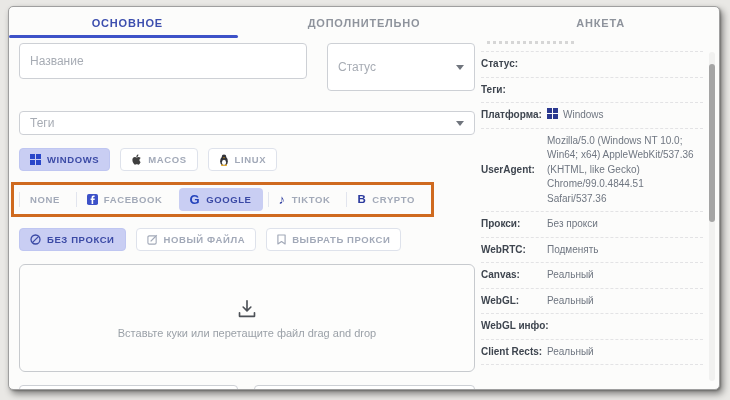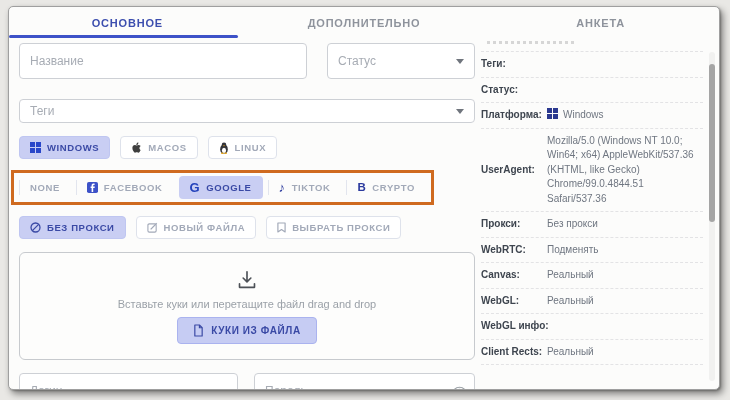--- a/index.html
+++ b/index.html
@@ -34,21 +34,21 @@
   .row1{display:flex;gap:20px;}
   input.txt{
     height:36px;border:1px solid #cdd0d5;border-radius:4px;background:#fff;
     padding:0 10px;font-size:12px;color:#333;box-sizing:border-box;outline:none;
     font-family:"Liberation Sans","DejaVu Sans",sans-serif;width:100%;
   }
   input.txt::placeholder{color:#a7acb4;}
   .namebox{flex:1;}
   .select{
     display:flex;align-items:center;border:1px solid #cdd0d5;border-radius:4px;
-    background:#fff;height:36px;padding:0 10px;font-size:12px;color:#a7acb4;
+    background:#fff;height:48px;padding:0 10px;font-size:12px;color:#a7acb4;
     box-sizing:border-box;cursor:pointer;
   }
   .status-sel{width:148px;flex:none;}
   .tags-sel{margin-top:20px;height:24px;}
   .chev{
     margin-left:auto;width:0;height:0;border-left:4px solid transparent;
     border-right:4px solid transparent;border-top:5px solid #70757d;
   }
   
   .chips{display:flex;align-items:center;gap:10px;margin-top:13px;position:relative;}
@@ -244,29 +244,20 @@
         </div>
 
       <div class="dropzone" data-name="cookies-dropzone">
         <span class="icn" data-name="download-icon">
           <svg viewBox="0 0 20 20" width="22" height="22">
             <path d="M10 2.5v9M6.5 8.2 10 11.7 13.5 8.2" stroke="#4d5157" stroke-width="1.5" fill="none" stroke-linecap="round" stroke-linejoin="round"></path>
             <path d="M3.2 13.5v3.2h13.6v-3.2" stroke="#4d5157" stroke-width="1.5" fill="none" stroke-linecap="round" stroke-linejoin="round"></path>
           </svg>
         </span>
         <div class="drop-hint" data-name="cookies-hint">Вставьте куки или перетащите файл drag and drop</div>
-        <button class="cookie-btn" data-name="cookies-from-file-button">
-          <span class="icn" data-name="file-icon">
-            <svg viewBox="0 0 12 14" width="11" height="13">
-              <path d="M2 1h5l3 3v9H2z" fill="none" stroke="#3a49a5" stroke-width="1.3" stroke-linejoin="round"></path>
-              <path d="M7 1v3h3" fill="none" stroke="#3a49a5" stroke-width="1.3"></path>
-            </svg>
-          </span>
-          <span data-name="cookies-button-label">КУКИ ИЗ ФАЙЛА</span>
-        </button>
       </div>
 
       <div class="row-last">
         <div class="loginbox">
           <input class="txt" type="text" data-name="login-input" placeholder="Логин" style="">
         </div>
         <div class="passwrap">
           <input class="txt" type="text" data-name="password-input" placeholder="Пароль" style="">
           <span class="eye" data-name="eye-icon">
             <svg viewBox="0 0 16 10" width="15" height="10">
@@ -274,29 +265,29 @@
               <circle cx="8" cy="5" r="1.8" fill="none" stroke="#9aa0a6" stroke-width="1.2"></circle>
             </svg>
           </span>
         </div>
       </div>
     </div>
 
     <div class="right" data-name="summary-panel">
       <div class="partial-row" data-name="summary-partial-row"></div>
       <div id="summary-rows" data-name="summary-rows">
+          <div class="srow" data-name="summary-row-status">
+            <div class="slabel" data-name="summary-label-status">Статус:</div>
+            <div class="sval" data-name="summary-value-status">
+              <span class="svtext"></span>
+            </div>
+          </div>
           <div class="srow" data-name="summary-row-tags">
             <div class="slabel" data-name="summary-label-tags">Теги:</div>
             <div class="sval" data-name="summary-value-tags">
-              <span class="svtext"></span>
-            </div>
-          </div>
-          <div class="srow" data-name="summary-row-status">
-            <div class="slabel" data-name="summary-label-status">Статус:</div>
-            <div class="sval" data-name="summary-value-status">
               <span class="svtext"></span>
             </div>
           </div>
           <div class="srow" data-name="summary-row-platform">
             <div class="slabel" data-name="summary-label-platform">Платформа:</div>
             <div class="sval" data-name="summary-value-platform">
               <span class="icn" data-name="windows-icon">
                 <svg viewBox="0 0 11 11" width="11" height="11">
                   <rect x="0" y="0" width="5" height="5" fill="#2b3990"></rect>
                   <rect x="6" y="0" width="5" height="5" fill="#2b3990"></rect>

